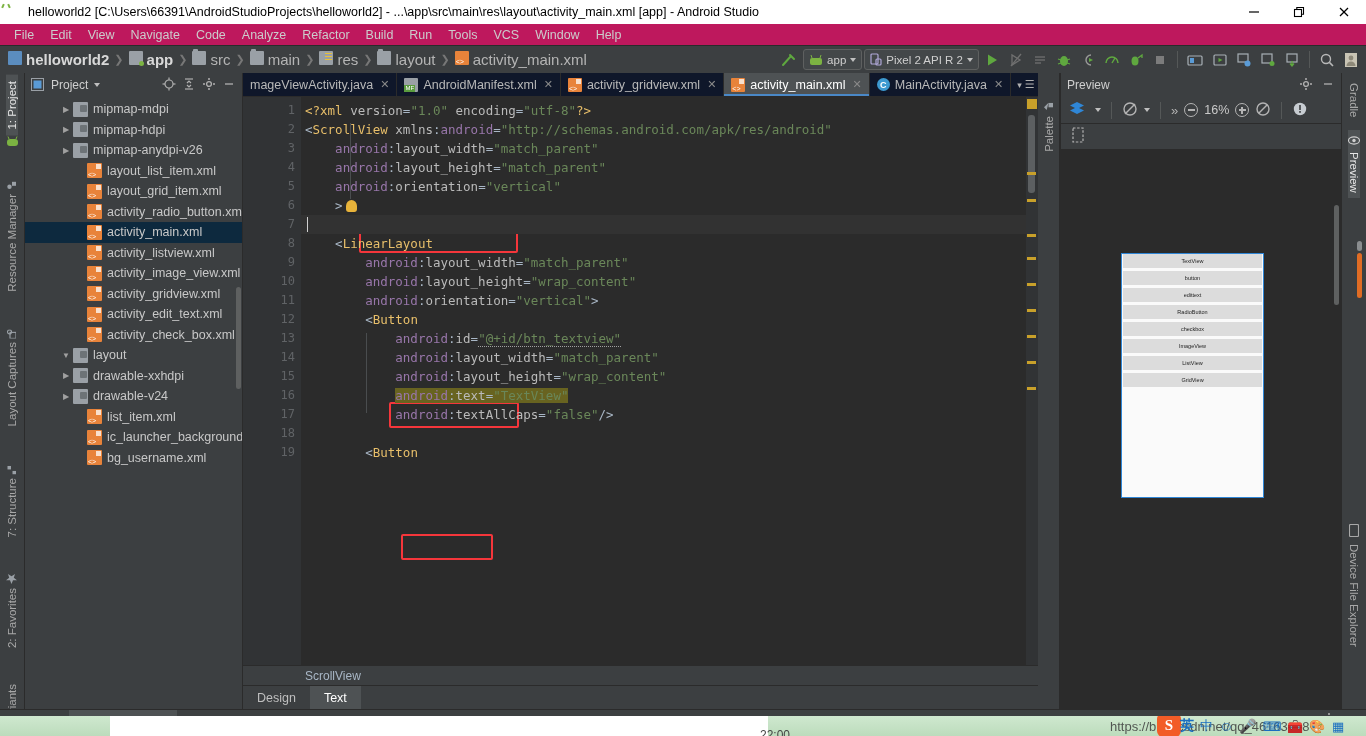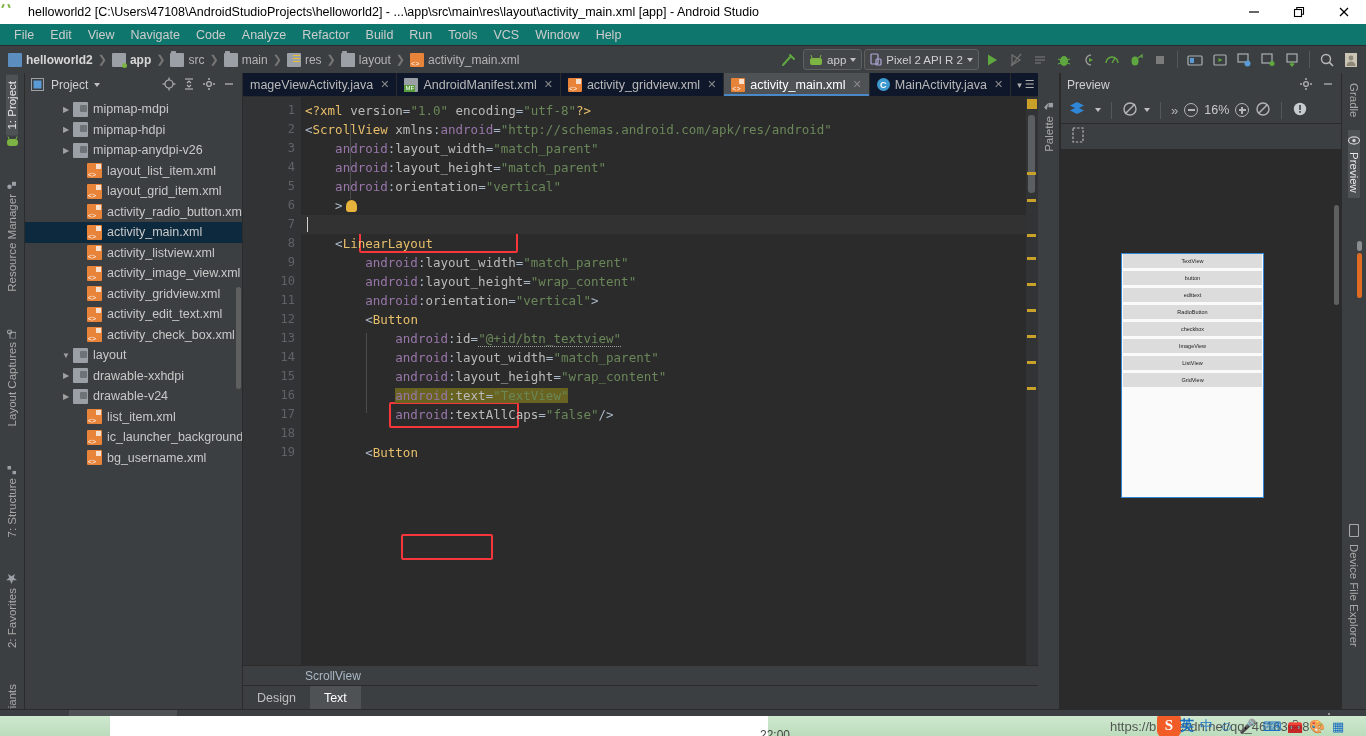--- a/index.html
+++ b/index.html
@@ -38,34 +38,34 @@
   .title-text { white-space: nowrap; overflow: hidden; }
   .win-btns { position: absolute; right: 0; top: 0; display: flex; height: 24px; }
   .win-btn {
     width: 45px; height: 24px; display: flex; align-items: center;
     justify-content: center; color: #222; font-size: 13px;
   }
   .win-btn svg { display: block; }
 
   
   .menubar {
-    height: 22px; background: #0f766e; display: flex; align-items: center;
+    height: 22px; background: #be185d; display: flex; align-items: center;
     padding-left: 6px; border-bottom: 1px solid #2b2b2b;
   }
   .menuitem {
     padding: 2px 8px; font-size: 12.5px; color: #cccccc; white-space: nowrap;
   }
 
   
   .toolbar {
     height: 27px; background: #3c3f41; display: flex; align-items: center;
     padding-left: 8px; position: relative;
   }
   .crumbs { display: flex; align-items: center; gap: 0px; }
-  .crumb { display: flex; align-items: center; font-size: 12px; color: #b4b4b4; }
+  .crumb { display: flex; align-items: flex-start; font-size: 15px; color: #b4b4b4; }
   .crumb.bold { font-weight: bold; color: #d8d8d8; }
   .crumb-sep { color: #777; margin: 0 5px; font-size: 11px; }
   .fi { width: 14px; height: 14px; margin-right: 4px; display: inline-block; position: relative; }
   .fi-folder { background: #9aa0a6; border-radius: 1px; }
   .fi-folder:after { content:""; position:absolute; left:1px; top:-2px; width:5px; height:3px; background:#9aa0a6; border-radius:1px 1px 0 0;}
   .fi-module { background: #9aa0a6; border-radius: 1px; }
   .fi-module:after { content:""; position:absolute; right:-1px; bottom:-1px; width:5px; height:5px; background:#7cb342; border-radius:50%;}
   .fi-xml { background: #e8833a; border-radius: 1px; }
   .fi-xml:before{ content:"<>"; position:absolute; left:1px; bottom:-1px; font-size:7px; color:#fff; line-height:8px;}
   .fi-proj { background: #5b8dbf; border-radius: 1px; }
@@ -249,21 +249,21 @@
   .ime-white { position:absolute; left:110px; bottom:0; width:658px; height:20px; background:#ffffff; }
   .ime-tick { position:absolute; left:760px; bottom:-6px; font-size:12px; color:#444; }
 </style>
 </head>
 <body>
 
 <div class="app">
 
   <div class="titlebar">
     <span class="tb-icon"><span class="android-logo"></span></span>
-    <span class="title-text">helloworld2 [C:\Users\47108\AndroidStudioProjects\helloworld2] - ...\app\src\main\res\layout\activity_main.xml [app] - Android Studio</span>
+    <span class="title-text">helloworld2 [C:\Users\66391\AndroidStudioProjects\helloworld2] - ...\app\src\main\res\layout\activity_main.xml [app] - Android Studio</span>
     <div class="win-btns">
       <div class="win-btn">
         <svg width="14" height="14" viewBox="0 0 14 14">
             <line x1="2" y1="7" x2="12" y2="7" stroke="#000" stroke-width="1.2"></line>
           </svg>
       </div>
       <div class="win-btn">
         <svg width="14" height="14" viewBox="0 0 14 14">
             <rect x="2.5" y="4.5" width="7" height="7" fill="none" stroke="#000" stroke-width="1.1"></rect>
             <polyline points="4.8,4.3 4.8,2.5 11.5,2.5 11.5,9.2 9.7,9.2" fill="none" stroke="#000" stroke-width="1.1"></polyline>

